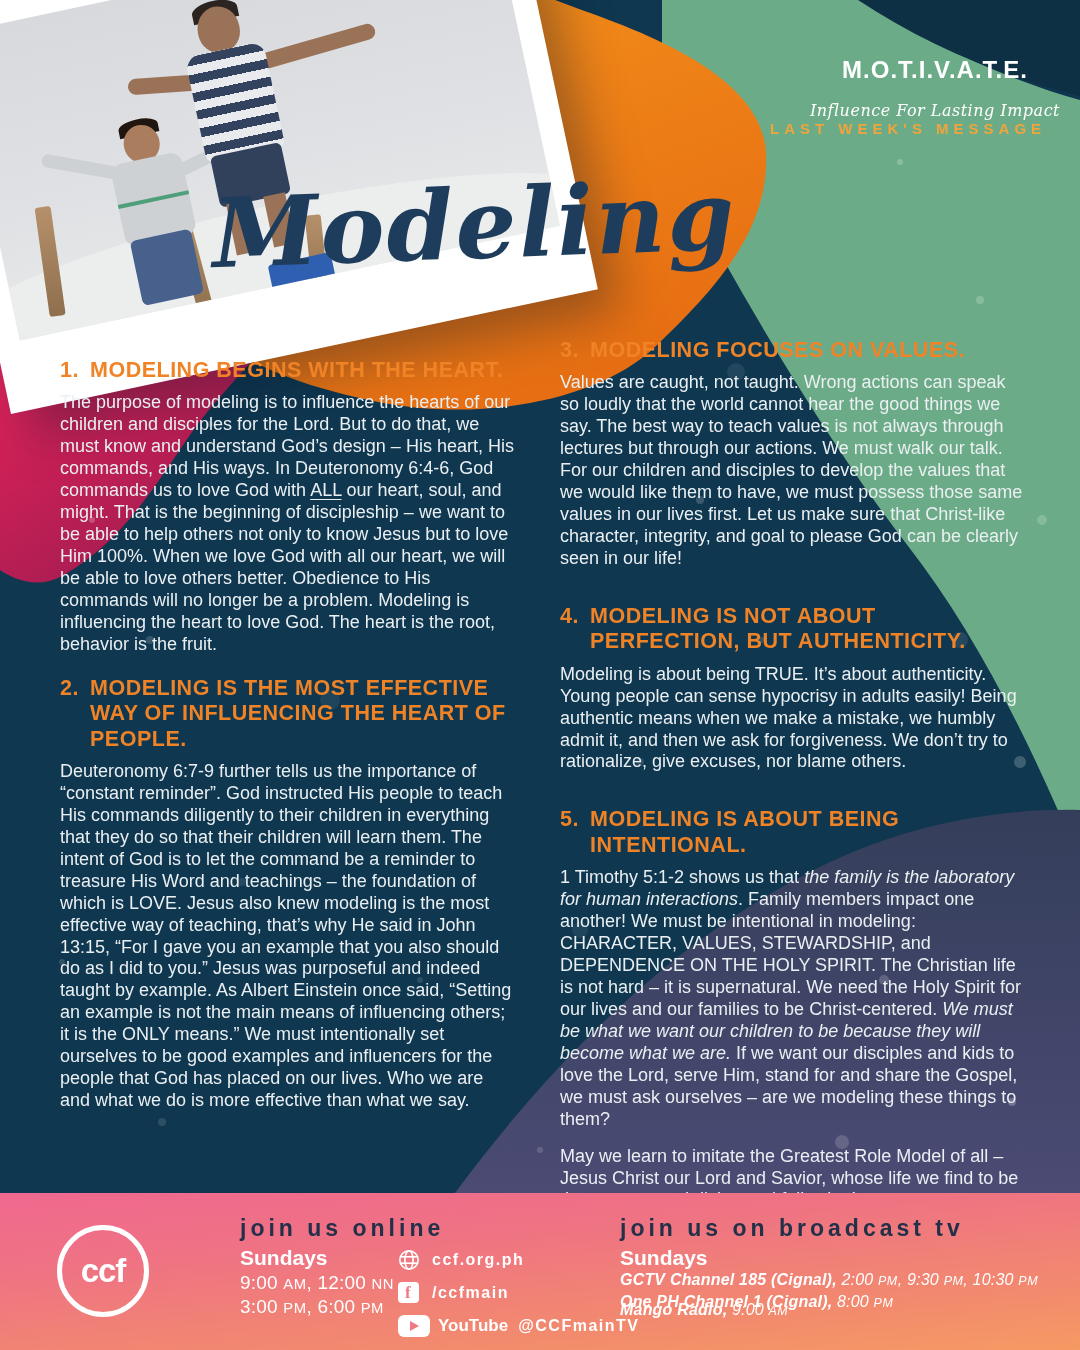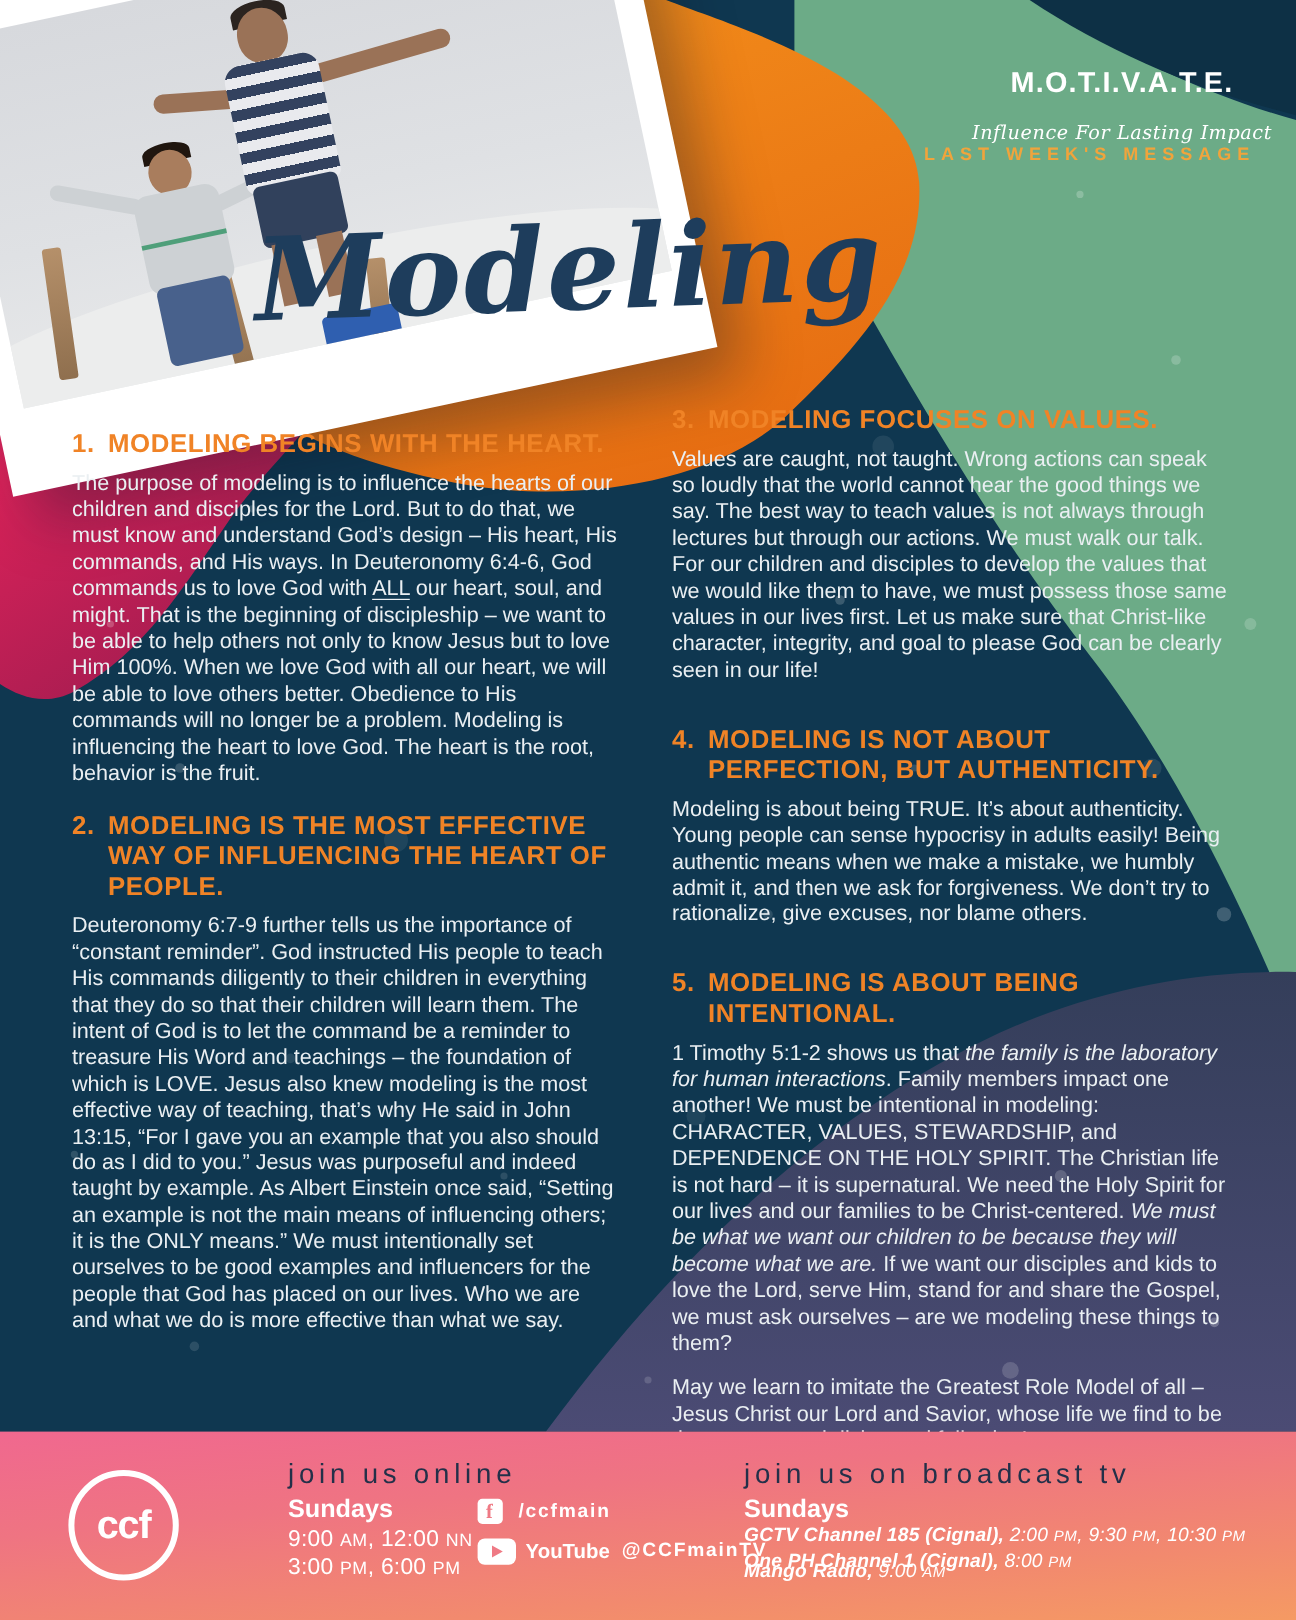--- a/index.html
+++ b/index.html
@@ -82,21 +82,21 @@
   .un { text-decoration:underline; text-underline-offset:3px;text-align:right; }
   .bd { font-weight:bold; }
   .sm { font-size:0.78em; letter-spacing:0.5px; }
 
   
   .footer { position:absolute; left:0; top:1193px; width:1080px; height:157px; z-index:5;
     background:linear-gradient(175deg,#f0688f 0%,#ef7482 35%,#f28a6e 75%,#f59a63 100%); color:#fff; }
   .ccf-logo { position:absolute; left:57px; top:32px; width:92px; height:92px; border:5px solid #fff; border-radius:50%;
     display:flex; align-items:center; justify-content:center;
     font-size:33px; font-weight:bold; letter-spacing:-1px; color:#fff; }
-  .join-head { position:absolute; top:22px; color:#233049; font-size:23px; letter-spacing:4px; font-weight:400; }
+  .join-head { position:absolute; top:22px; color:#233049; font-size:23px; letter-spacing:4px; font-weight:700; }
   .jo { left:240px; } .jb { left:620px; }
   .f-day { position:absolute; top:53px; font-weight:bold; font-size:21px; }
   .f-line { position:absolute; font-size:19px; letter-spacing:0.2px; }
   .b-line { position:absolute; font-size:16px; letter-spacing:0.2px;font-style:italic; }
   .links { position:absolute; left:398px; top:50px; }
   .link-row { display:flex; align-items:center; height:33px; font-size:16px; font-weight:bold; letter-spacing:1.5px; }
   .g-icon { width:22px; height:22px; margin-right:12px; }
   .fb-icon { width:21px; height:21px; margin-right:13px; background:#fff; border-radius:4px;
     display:flex; align-items:center; justify-content:center; color:#ef7a85; font-size:17px; font-weight:bold;
     font-family:"Liberation Serif", serif; }
@@ -252,20 +252,31 @@
       <span>ccf</span>
     </div>
 
     <div class="join-head jo">join us online</div>
     <div class="f-day" style="left:240px">Sundays</div>
     <div class="f-line" style="left:240px; top:79px"><span>9:00 </span><span class="sm">AM</span><span>, 12:00 </span><span class="sm">NN</span></div>
     <div class="f-line" style="left:240px; top:103px"><span>3:00 </span><span class="sm">PM</span><span>, 6:00 </span><span class="sm">PM</span></div>
 
     <div class="links">
       <div class="link-row">
+        <svg class="g-icon" viewBox="0 0 24 24">
+          <g fill="none" stroke="#ffffff" stroke-width="1.8">
+            <circle cx="12" cy="12" r="10"></circle>
+            <ellipse cx="12" cy="12" rx="4.5" ry="10"></ellipse>
+            <line x1="2" y1="8.5" x2="22" y2="8.5"></line>
+            <line x1="2" y1="15.5" x2="22" y2="15.5"></line>
+          </g>
+        </svg>
+        <span>ccf.org.ph</span>
+      </div>
+      <div class="link-row">
         <span class="fb-icon">
             <span>f</span>
           </span>
         <span>/ccfmain</span>
       </div>
       <div class="link-row">
         <span class="yt-badge"></span>
         <span class="yt-word">YouTube</span>
         <span>@CCFmainTV</span>
       </div>

